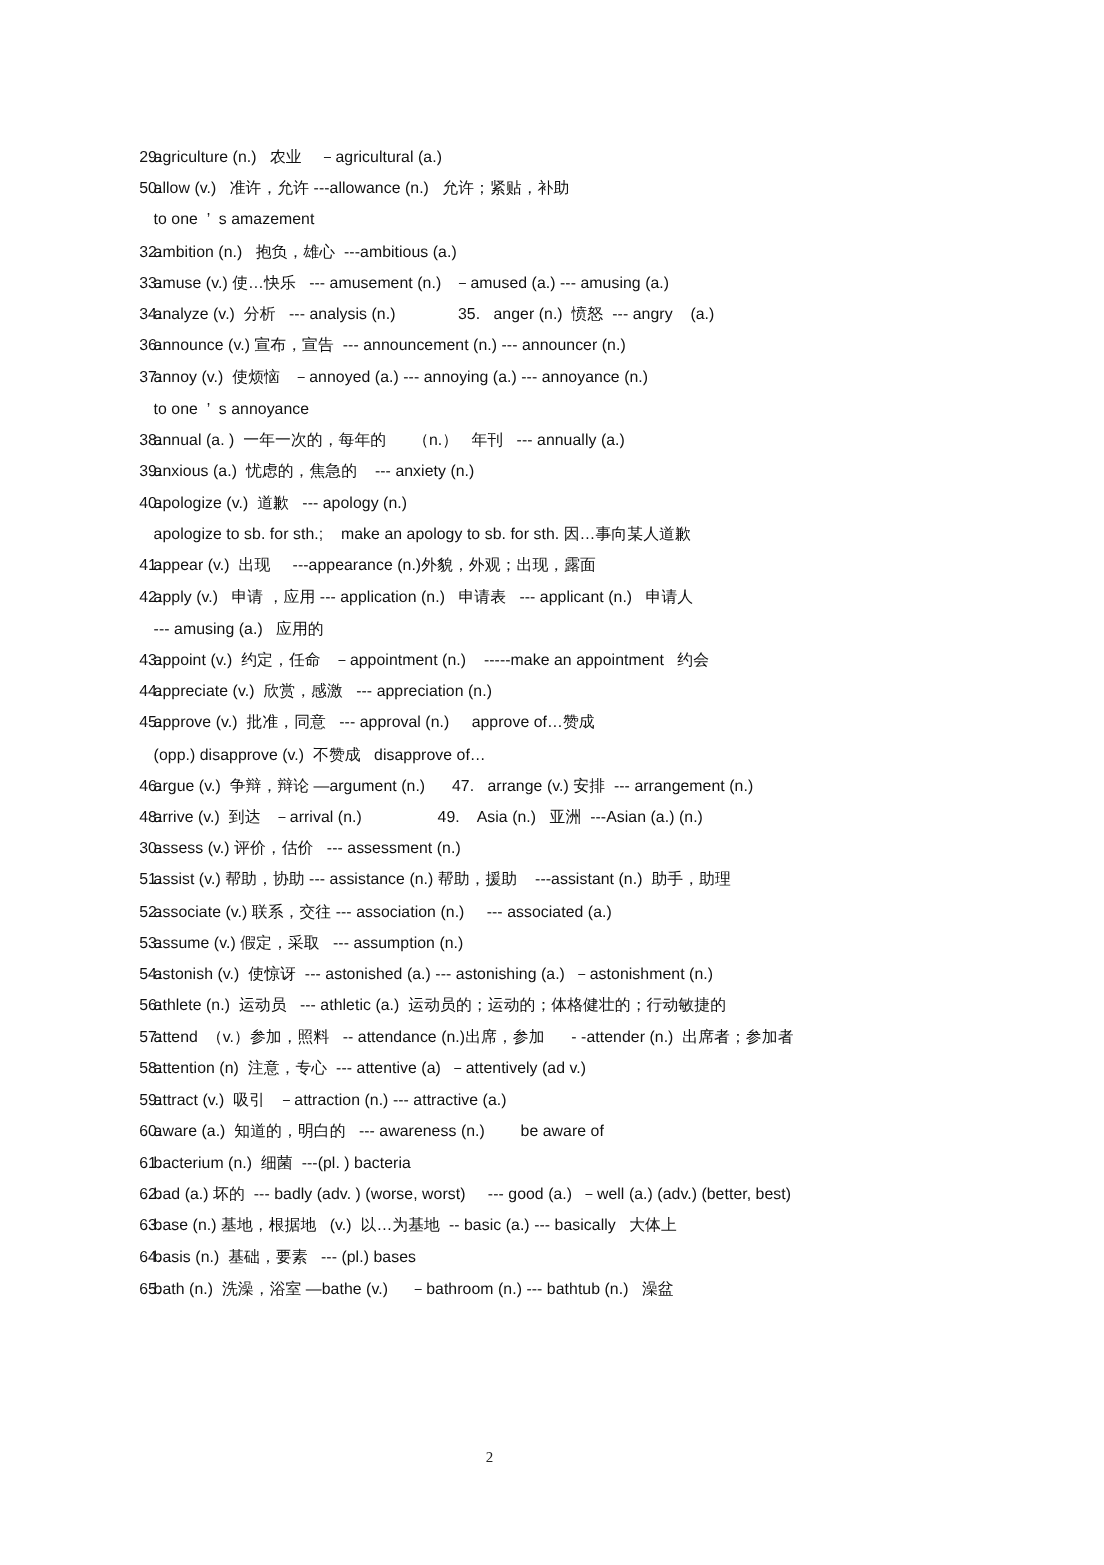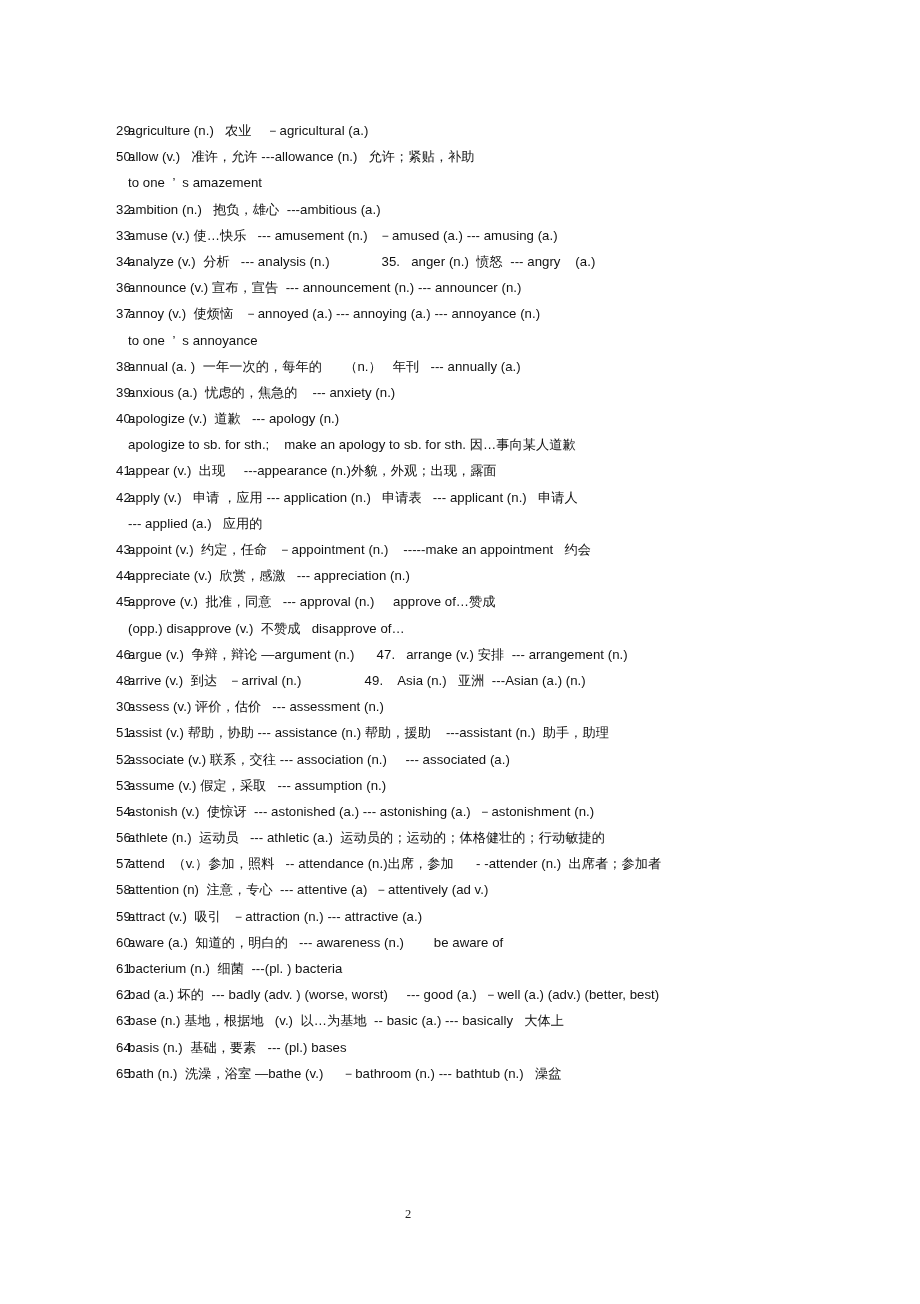--- a/index.html
+++ b/index.html
@@ -108,21 +108,21 @@
       </div>
       <div class="entry">
         <div class="line"><span class="num">40.</span><span class="body">apologize (v.)  道歉   --- apology (n.)</span></div>
         <div class="line cont"><span class="num">40.</span><span class="body">apologize to sb. for sth.;    make an apology to sb. for sth. 因…事向某人道歉</span></div>
       </div>
       <div class="entry">
         <div class="line"><span class="num">41.</span><span class="body">appear (v.)  出现     ---appearance (n.)外貌，外观；出现，露面</span></div>
       </div>
       <div class="entry">
         <div class="line"><span class="num">42.</span><span class="body">apply (v.)   申请 ，应用 --- application (n.)   申请表   --- applicant (n.)   申请人</span></div>
-        <div class="line cont"><span class="num">42.</span><span class="body">--- applied (a.)   应用的</span></div>
+        <div class="line cont"><span class="num">42.</span><span class="body">--- amusing (a.)   应用的</span></div>
       </div>
       <div class="entry">
         <div class="line"><span class="num">43.</span><span class="body">appoint (v.)  约定，任命   －appointment (n.)    -----make an appointment   约会</span></div>
       </div>
       <div class="entry">
         <div class="line"><span class="num">44.</span><span class="body">appreciate (v.)  欣赏，感激   --- appreciation (n.)</span></div>
       </div>
       <div class="entry">
         <div class="line"><span class="num">45.</span><span class="body">approve (v.)  批准，同意   --- approval (n.)     approve of…赞成</span></div>
         <div class="line cont"><span class="num">45.</span><span class="body">(opp.) disapprove (v.)  不赞成   disapprove of…</span></div>

